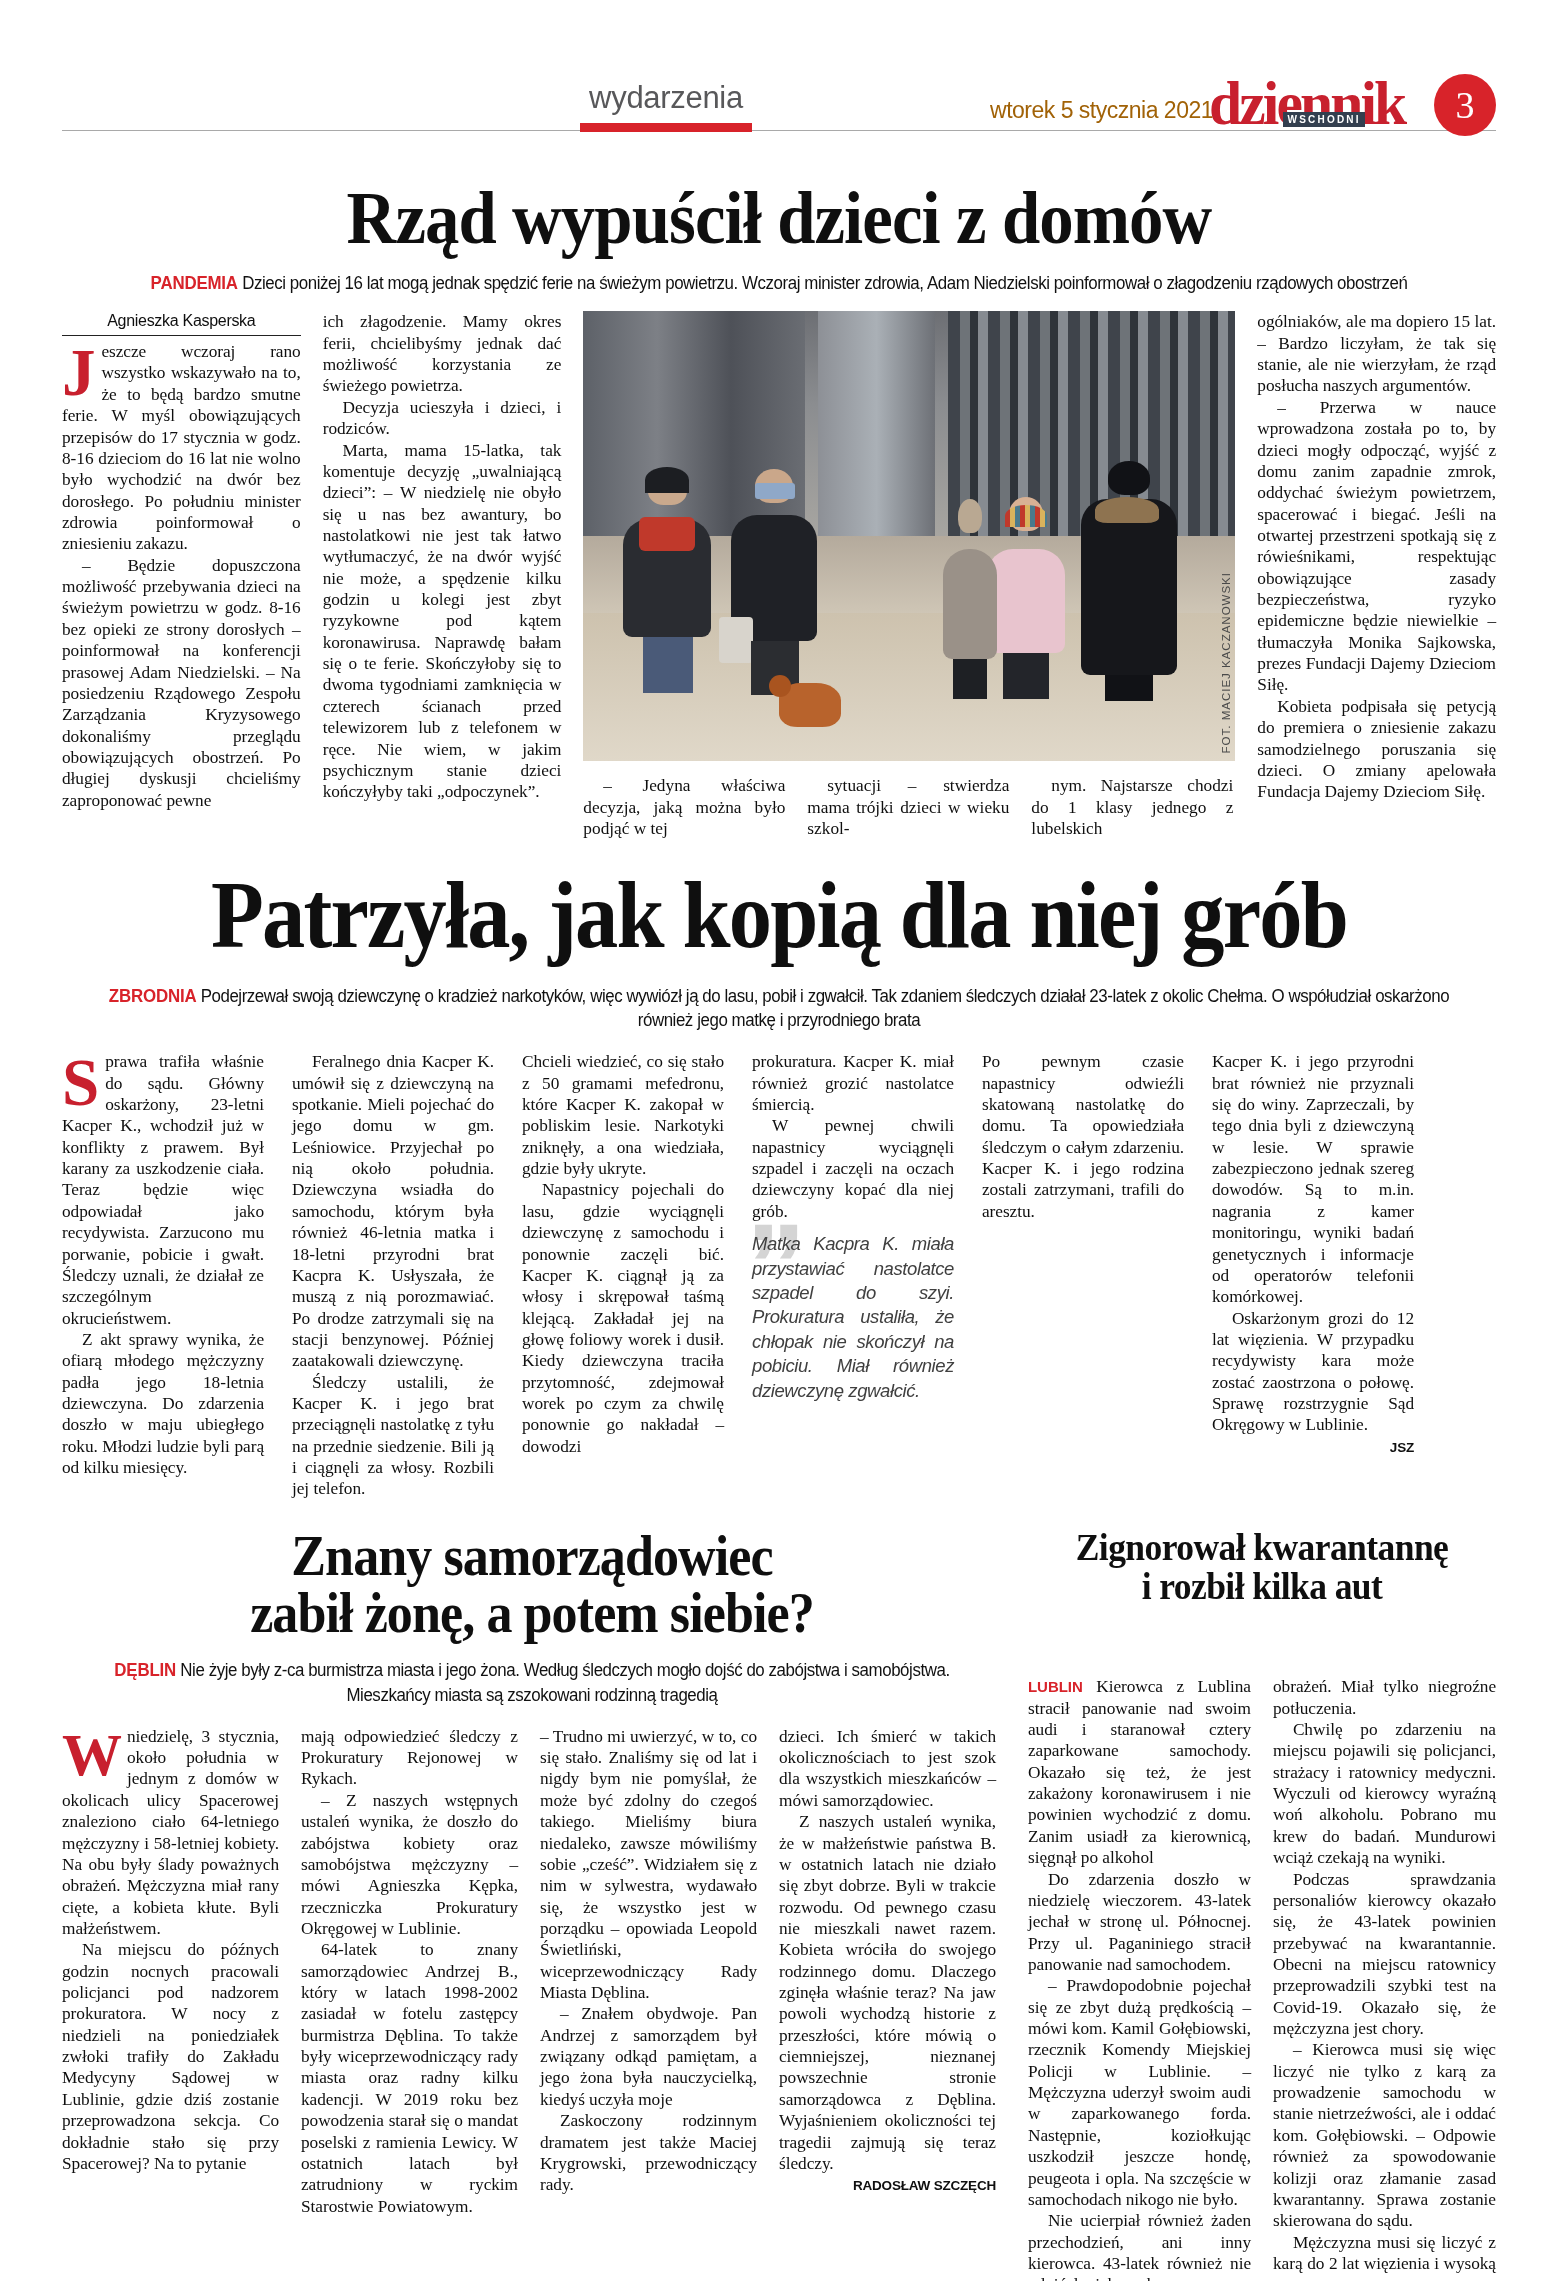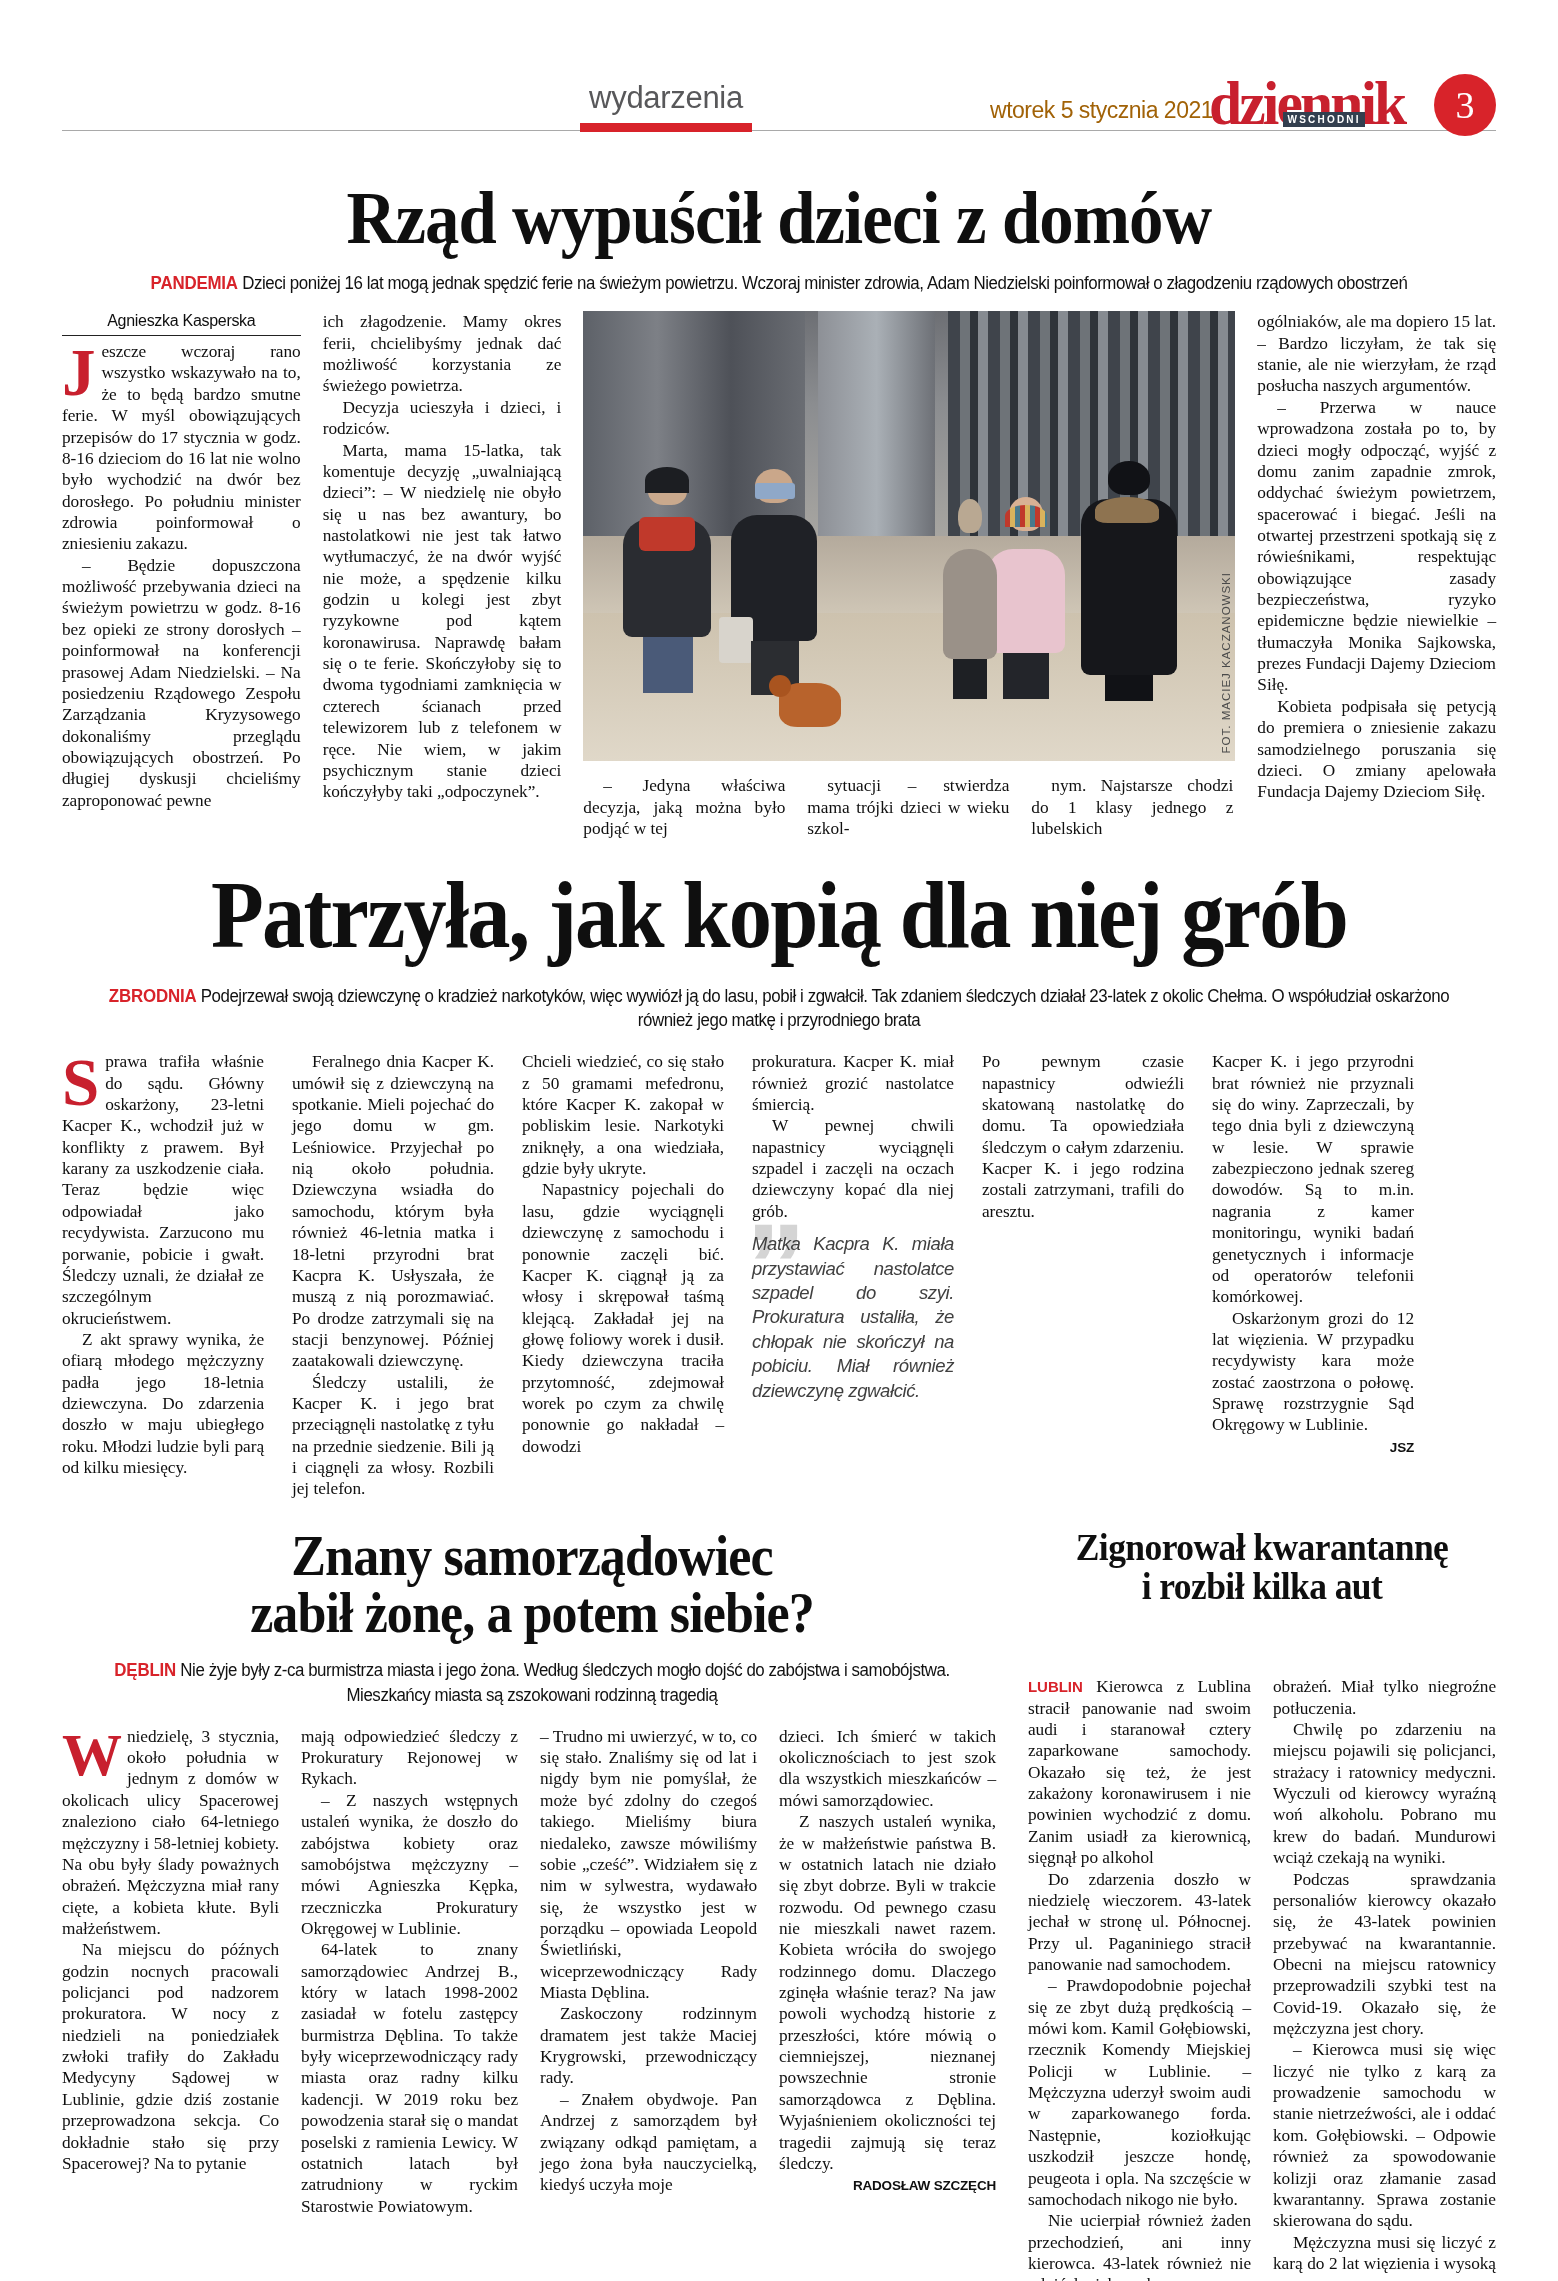--- a/index.html
+++ b/index.html
@@ -335,22 +335,22 @@
           <p class="noind dropcap-w">W niedzielę, 3 stycznia, około południa w jednym z domów w okolicach ulicy Spacerowej znaleziono ciało 64-letniego mężczyzny i 58-letniej kobiety. Na obu były ślady poważnych obrażeń. Mężczyzna miał rany cięte, a kobieta kłute. Byli małżeństwem.</p>
           <p>Na miejscu do późnych godzin nocnych pracowali policjanci pod nadzorem prokuratora. W nocy z niedzieli na poniedziałek zwłoki trafiły do Zakładu Medycyny Sądowej w Lublinie, gdzie dziś zostanie przeprowadzona sekcja. Co dokładnie stało się przy Spacerowej? Na to pytanie</p>
         </div>
         <div class="col" style="width:217px;">
           <p class="noind">mają odpowiedzieć śledczy z Prokuratury Rejonowej w Rykach.</p>
           <p>– Z naszych wstępnych ustaleń wynika, że doszło do zabójstwa kobiety oraz samobójstwa mężczyzny – mówi Agnieszka Kępka, rzeczniczka Prokuratury Okręgowej w Lublinie.</p>
           <p>64-latek to znany samorządowiec Andrzej B., który w latach 1998-2002 zasiadał w fotelu zastępcy burmistrza Dęblina. To także były wiceprzewodniczący rady miasta oraz radny kilku kadencji. W 2019 roku bez powodzenia starał się o mandat poselski z ramienia Lewicy. W ostatnich latach był zatrudniony w ryckim Starostwie Powiatowym.</p>
         </div>
         <div class="col" style="width:217px;">
           <p class="noind">– Trudno mi uwierzyć, w to, co się stało. Znaliśmy się od lat i nigdy bym nie pomyślał, że może być zdolny do czegoś takiego. Mieliśmy biura niedaleko, zawsze mówiliśmy sobie „cześć”. Widziałem się z nim w sylwestra, wydawało się, że wszystko jest w porządku – opowiada Leopold Świetliński, wiceprzewodniczący Rady Miasta Dęblina.</p>
+          <p>– Znałem obydwoje. Pan Andrzej z samorządem był związany odkąd pamiętam, a jego żona była nauczycielką, kiedyś uczyła moje</p>
           <p>Zaskoczony rodzinnym dramatem jest także Maciej Krygrowski, przewodniczący rady.</p>
-          <p>– Znałem obydwoje. Pan Andrzej z samorządem był związany odkąd pamiętam, a jego żona była nauczycielką, kiedyś uczyła moje</p>
         </div>
         <div class="col" style="width:217px;">
           <p class="noind">dzieci. Ich śmierć w takich okolicznościach to jest szok dla wszystkich mieszkańców – mówi samorządowiec.</p>
           <p>Z naszych ustaleń wynika, że w małżeństwie państwa B. w ostatnich latach nie działo się zbyt dobrze. Byli w trakcie rozwodu. Od pewnego czasu nie mieszkali nawet razem. Kobieta wróciła do swojego rodzinnego domu. Dlaczego zginęła właśnie teraz? Na jaw powoli wychodzą historie z przeszłości, które mówią o ciemniejszej, nieznanej powszechnie stronie samorządowca z Dęblina. Wyjaśnieniem okoliczności tej tragedii zajmują się teraz śledczy.</p>
           <div class="byline-end">RADOSŁAW SZCZĘCH</div>
         </div>
       </div>
     </div>
 
     <div style="width:468px;">

